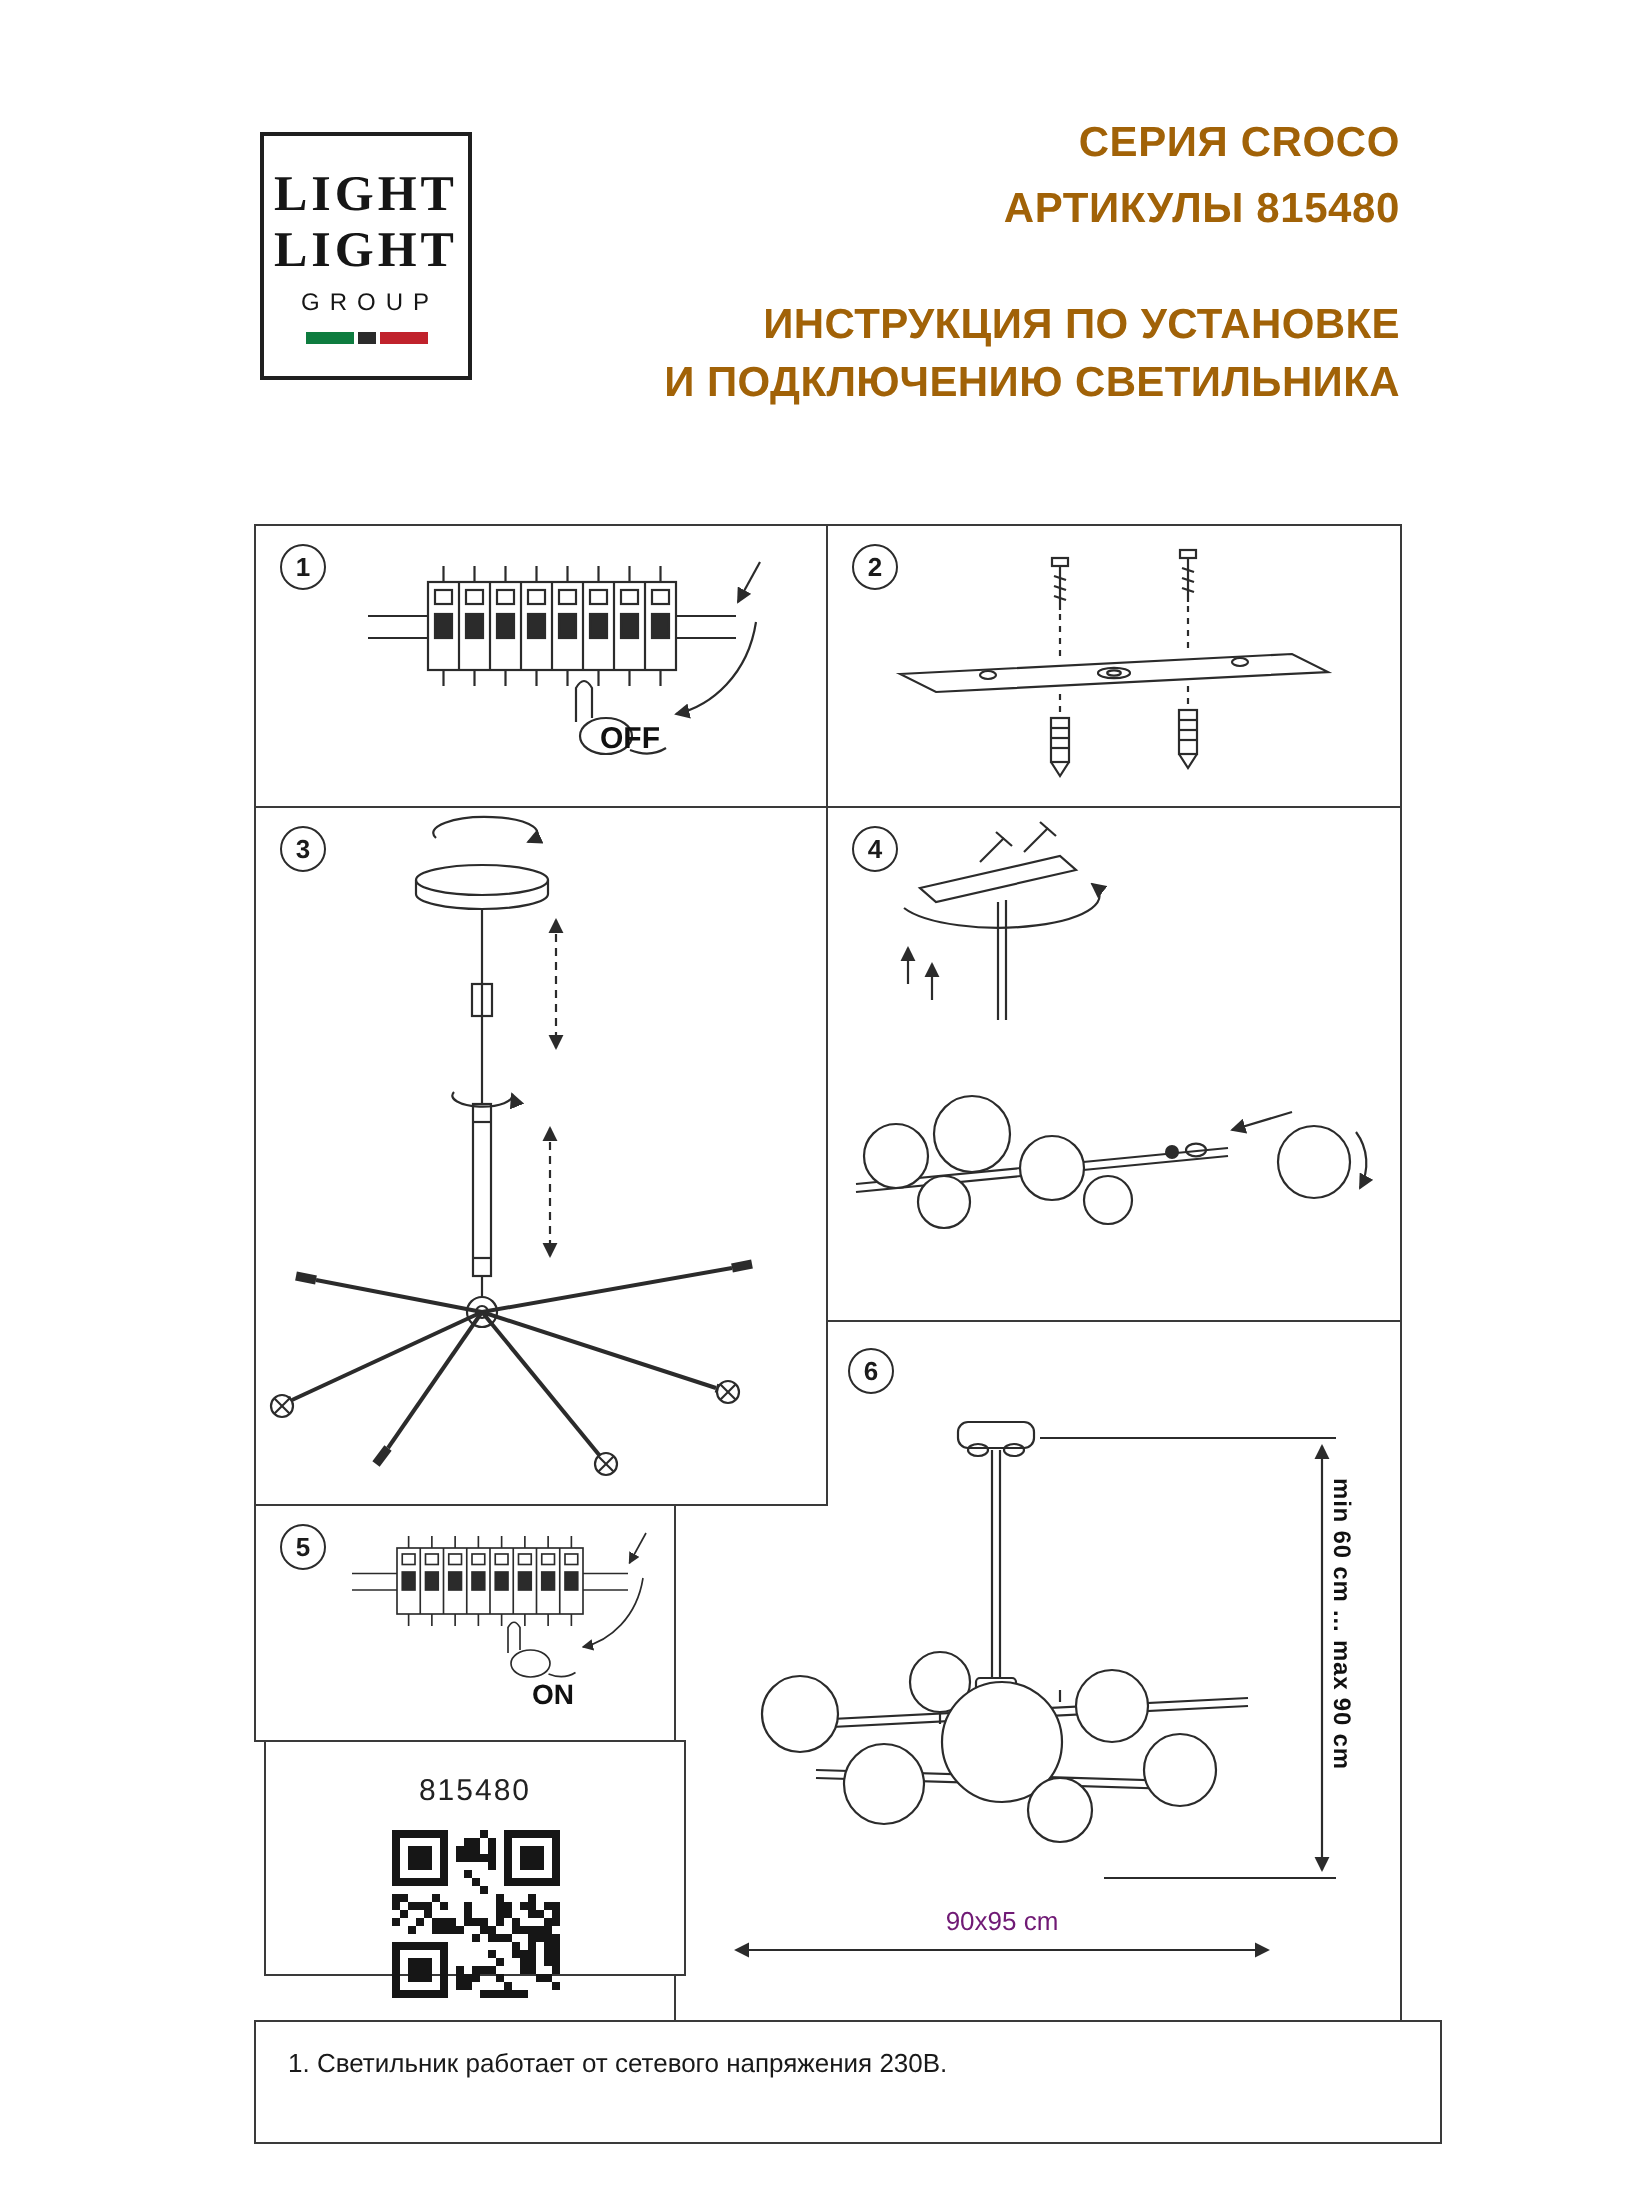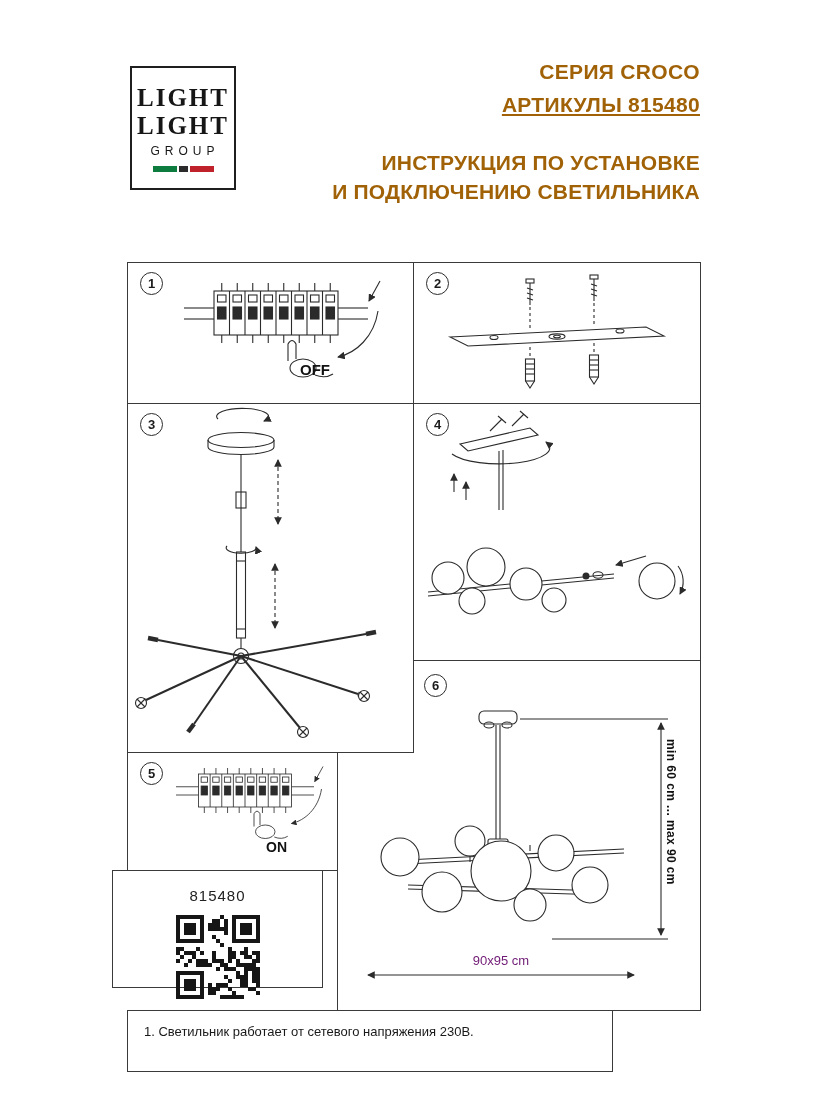--- a/index.html
+++ b/index.html
@@ -14,42 +14,42 @@
   .logo-group{font-size:12px;letter-spacing:5px;margin-top:5px;padding-left:4px;color:#161616;}
   .logo-flag{display:flex;justify-content:center;gap:2px;margin-top:8px;}
   .logo-flag span{display:inline-block;height:6px;}
   .flag-green{width:24px;}
   .flag-dark{width:9px;}
   .flag-red{width:24px;}
 
   
   .header-text{position:absolute;right:126px;top:58px;text-align:right;font-weight:bold;color:#a16207;}
   .header-series{font-size:21px;letter-spacing:.3px;line-height:1.3;}
-  .header-articles{font-size:21px;letter-spacing:.3px;line-height:1.3;margin-top:6px;text-decoration:underline;}
+  .header-articles{font-size:21px;letter-spacing:.3px;line-height:1.3;margin-top:6px;}
   .header-title{font-size:21px;letter-spacing:.2px;margin-top:30px;line-height:1.38;}
 
   
   .panel{position:absolute;background:#fff;border:1px solid #3a3a3a;box-sizing:border-box;z-index:1;}
   .panel.over{z-index:2;}
   .badge{position:absolute;left:12px;top:9px;width:23px;height:23px;border:1.5px solid #2b2b2b;border-radius:50%;
          text-align:center;line-height:21px;font-size:13px;font-weight:bold;background:#fff;box-sizing:border-box;z-index:3;}
   .draw{position:absolute;left:0;top:0;}
   .diagram-label{position:absolute;font-weight:bold;font-size:15px;color:#111;z-index:3;}
   .dim-v{position:absolute;left:326px;top:78px;height:190px;writing-mode:vertical-rl;
          font-size:12px;font-weight:bold;letter-spacing:.4px;color:#111;z-index:3;}
   .dim-h{position:absolute;left:30px;top:292px;width:266px;text-align:center;
          font-size:13px;font-weight:normal;color:#701a75;z-index:3;}
 
   
   .article-no{position:absolute;top:16px;left:0;width:100%;text-align:center;font-size:15px;
               letter-spacing:1px;color:#222;}
   .qr-wrap{position:absolute;left:63px;top:44px;width:84px;height:84px;}
 
   
-  .notes{position:absolute;left:127px;top:1010px;width:486px;height:62px;border:1px solid #3a3a3a;
+  .notes{position:absolute;left:127px;top:1010px;width:594px;height:62px;border:1px solid #3a3a3a;
          box-sizing:border-box;background:#fff;padding:10px 16px;font-size:13px;line-height:1.7;color:#191919;z-index:2;}
 </style>
 </head>
 <body>
 
 <svg width="0" height="0" style="position:absolute" aria-hidden="true">
   <defs>
     <marker id="arr" viewBox="0 0 8 8" refX="7" refY="4" markerWidth="7" markerHeight="7" orient="auto-start-reverse">
       <path d="M0,0 L8,4 L0,8 Z" fill="#2b2b2b"></path>
     </marker>
@@ -285,21 +285,21 @@
   </div>
 
   <div class="panel" style="left:127px;top:752px;width:211px;height:119px;">
     <span class="badge">5</span>
     <svg class="draw" width="211" height="119" viewBox="0 0 211 119">
       <use href="#breaker" transform="translate(6,0) scale(0.75)"></use>
     </svg>
     <span class="diagram-label" style="left:138px;top:86px;font-size:14px">ON</span>
   </div>
 
-  <div class="panel" style="left:112px;top:870px;width:211px;height:118px;">
+  <div class="panel" style="left:132px;top:870px;width:211px;height:118px;">
     <div class="article-no">815480</div>
     <div class="qr-wrap">
       <svg id="qr-svg" width="84" height="84" viewBox="0 0 84 84">
           <g fill="#161616">
             <rect x="0" y="0" width="4" height="4"></rect>
             <rect x="4" y="0" width="4" height="4"></rect>
             <rect x="8" y="0" width="4" height="4"></rect>
             <rect x="12" y="0" width="4" height="4"></rect>
             <rect x="16" y="0" width="4" height="4"></rect>
             <rect x="20" y="0" width="4" height="4"></rect>

